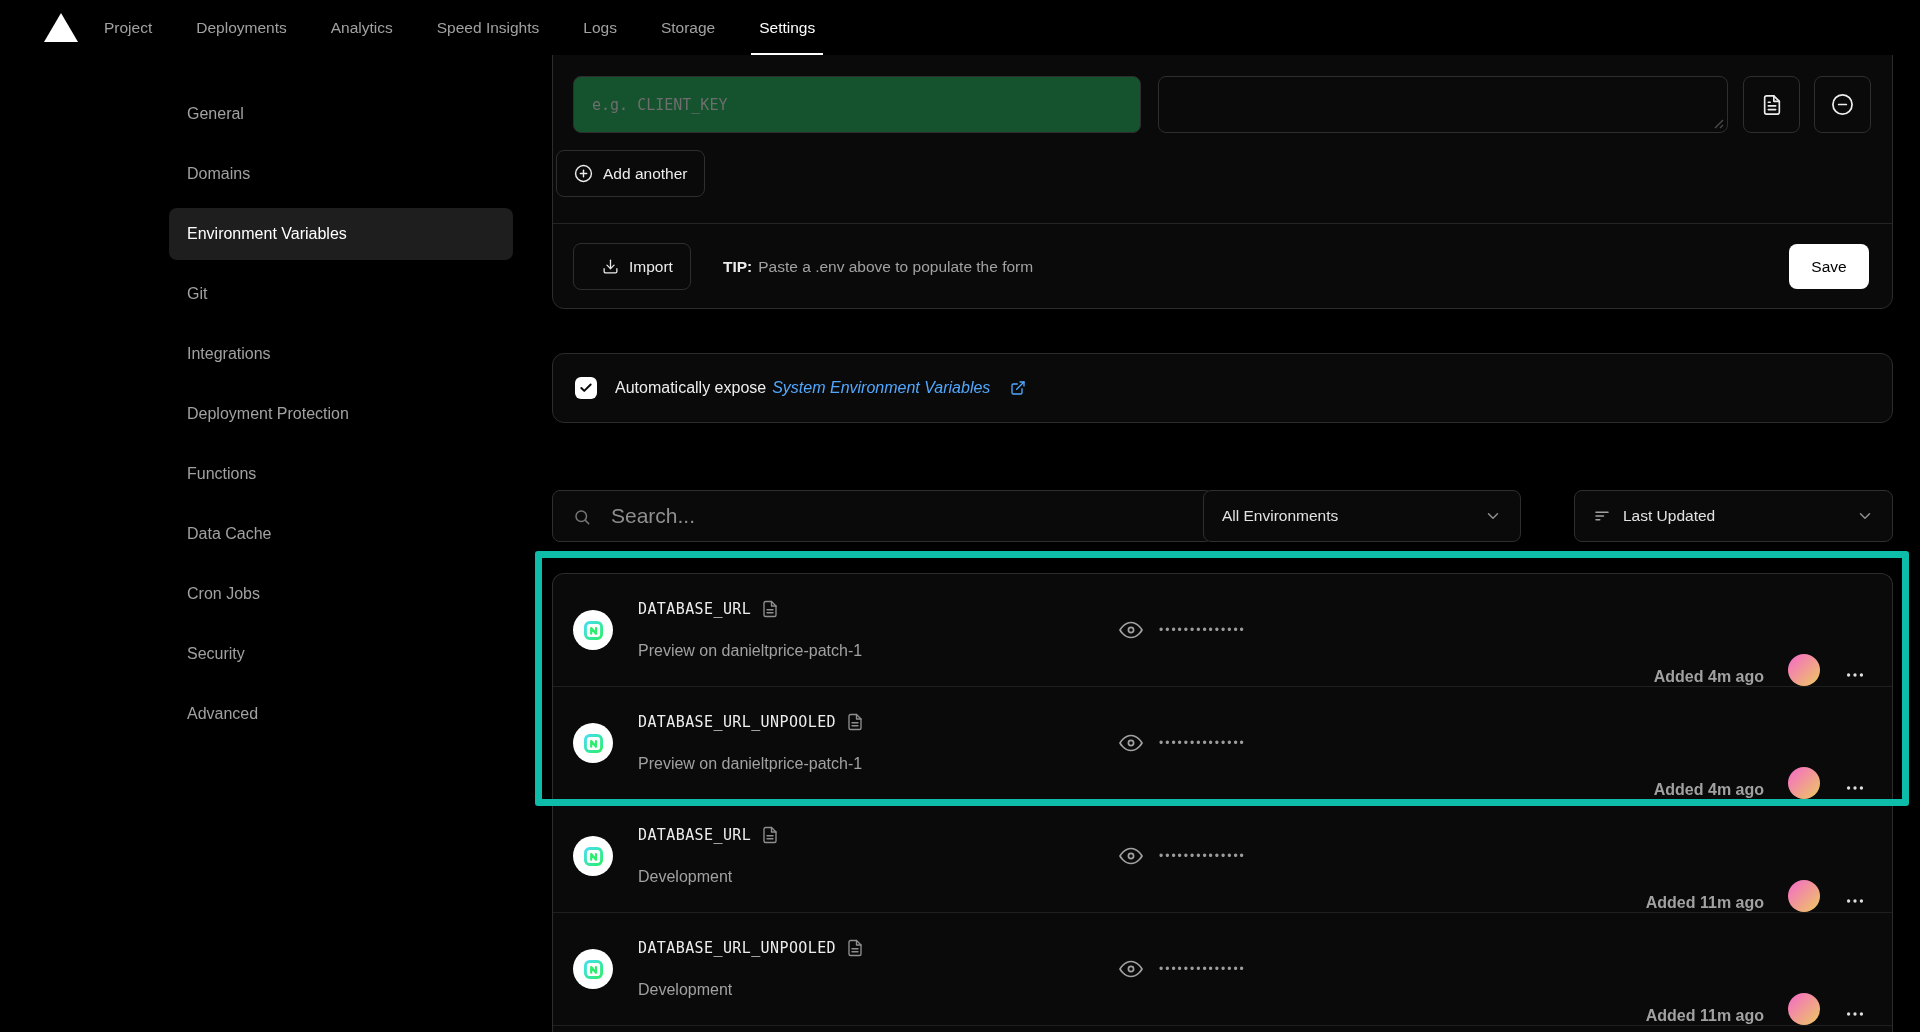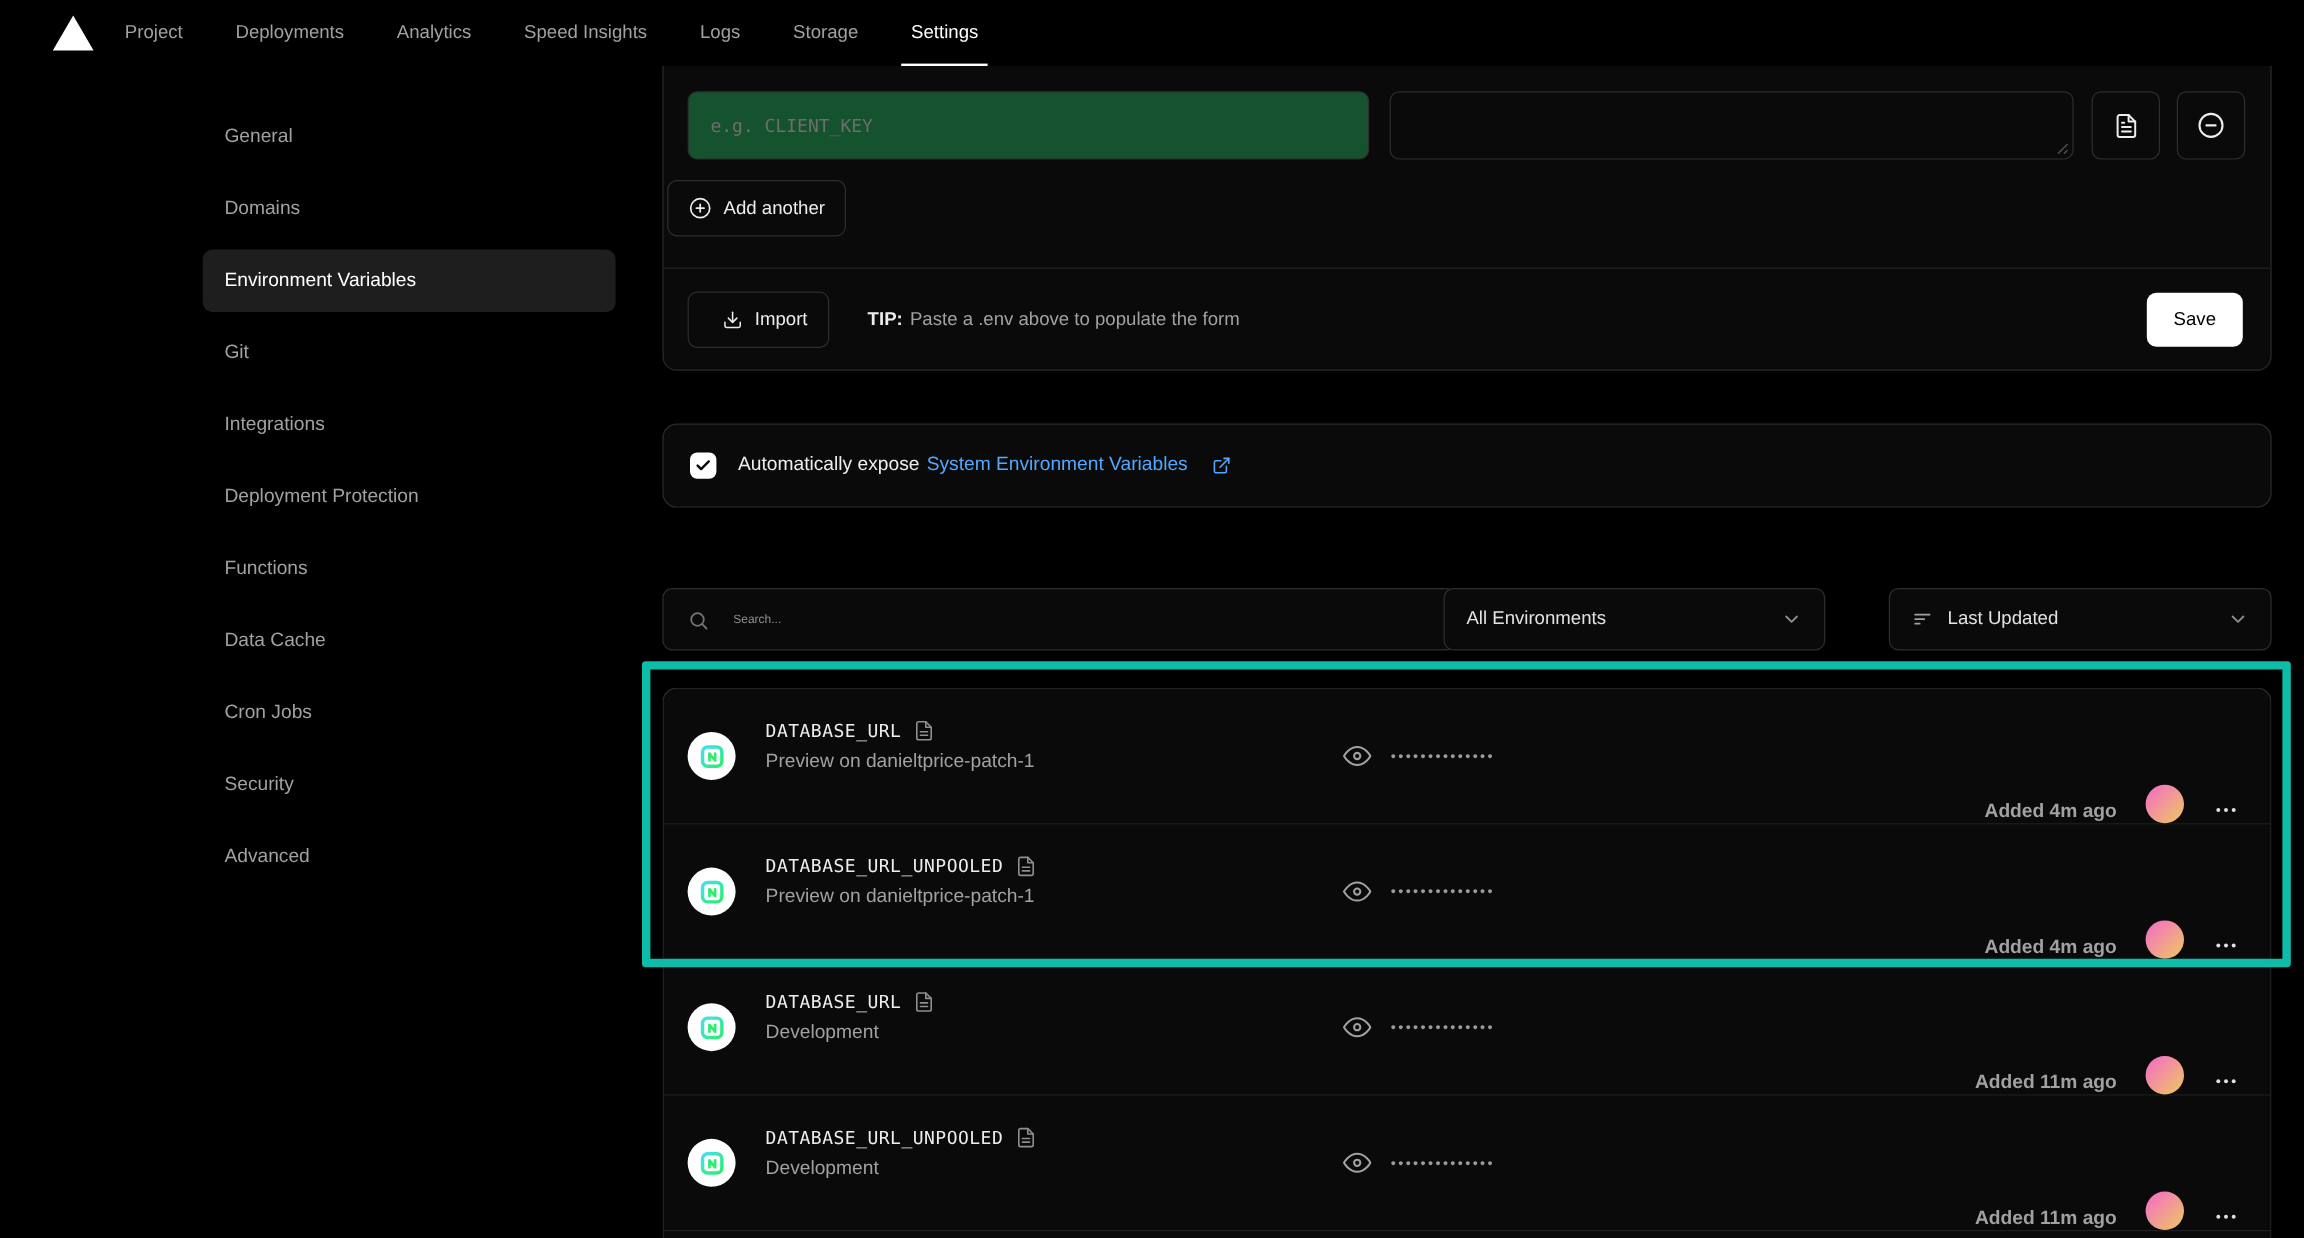--- a/index.html
+++ b/index.html
@@ -57,48 +57,48 @@
   .tip b { color:#ededed; font-weight:700; }
 
   .save-btn { position:absolute; right:23px; top:213px; width:80px; height:45px; background:#fff; color:#000;
               border:none; border-radius:8px; font-size:15.5px; font-weight:500; cursor:pointer;
               font-family:"Liberation Sans", sans-serif; }
 
   
   .checkbox { width:22px; height:22px; background:#fff; border-radius:6px; display:flex; align-items:center;
               justify-content:center; cursor:pointer; flex:none; }
   .expose-label { margin-left:18px; font-size:16px; color:#ededed; display:flex; align-items:center; }
-  .expose-link { color:var(--link_blue); margin-left:6px; cursor:pointer; display:flex; align-items:center; gap:20px; }
+  .expose-link { color:var(--link_blue); margin-left:6px; cursor:pointer; display:flex; align-items:center; gap:20px;font-style:italic; }
 
   
   .search-box { position:absolute; left:552px; top:490px; width:661px; height:52px; background:#0a0a0a;
                 border:1px solid #2e2e2e; border-radius:8px; }
   .search-box svg { position:absolute; left:20px; top:17px; color:#757575; }
   .search-input { position:absolute; left:58px; top:0; right:12px; height:100%; background:transparent; border:none;
-                  outline:none; color:#ededed; font-size:10px; font-family:"Liberation Sans", sans-serif; }
+                  outline:none; color:#ededed; font-size:21px; font-family:"Liberation Sans", sans-serif; }
   .search-input::placeholder { color:#8f8f8f; }
 
   .select { position:absolute; top:490px; height:52px; background:#0a0a0a; border:1px solid #2e2e2e; border-radius:8px;
             display:flex; align-items:center; padding:0 18px; font-size:15.5px; color:#e2e2e2; cursor:pointer; gap:12px; }
   .env-select  { left:1203px; width:318px; }
   .sort-select { left:1574px; width:319px; }
   .select .chev { margin-left:auto; color:#8f8f8f; }
   .sort-ic { color:#a1a1a1; }
 
   
   .env-table { position:absolute; left:552px; top:573px; width:1341px; height:459px; background:#0a0a0a;
                border:1px solid #2c2c2c; border-bottom:none; border-radius:12px 12px 0 0; overflow:hidden; }
   .row { position:relative; height:113px; border-bottom:1px solid #1f1f1f; cursor:default; }
   .neon-badge { position:absolute; left:20px; top:36px; width:40px; height:40px; border-radius:50%; background:#fff;
                 display:flex; align-items:center; justify-content:center; }
   .row-text { position:absolute; left:85px; top:26px; }
   .name-line { display:flex; align-items:center; gap:10px; }
   .var-name { font-family:"DejaVu Sans Mono", monospace; font-size:15px; font-weight:500; color:#ededed; letter-spacing:.4px; }
   .file-ic { color:#8f8f8f; display:flex; cursor:pointer; }
-  .var-target { margin-top:8px; font-size:16px; color:#a1a1a1; }
+  .var-target { margin-top:24px; font-size:16px; color:#a1a1a1; }
   .eye { position:absolute; left:566px; top:44px; color:#a1a1a1; display:flex; cursor:pointer; }
   .masked { position:absolute; left:606px; top:44px; height:24px; display:flex; align-items:center;
             font-size:12px; letter-spacing:2px; color:#9c9c9c; }
   .row-right { position:absolute; right:0; top:0; height:100%; display:flex; align-items:flex-end;
                gap:24px; padding-right:26px;font-weight:bold; }
   .added { font-size:16px; color:#a1a1a1; }
   .avatar { width:32px; height:32px; border-radius:50%;
             background:linear-gradient(135deg, var(--avatar_from) 10%, var(--avatar_to) 90%); }
   .menu { color:#e0e0e0; display:flex; cursor:pointer; }
 

